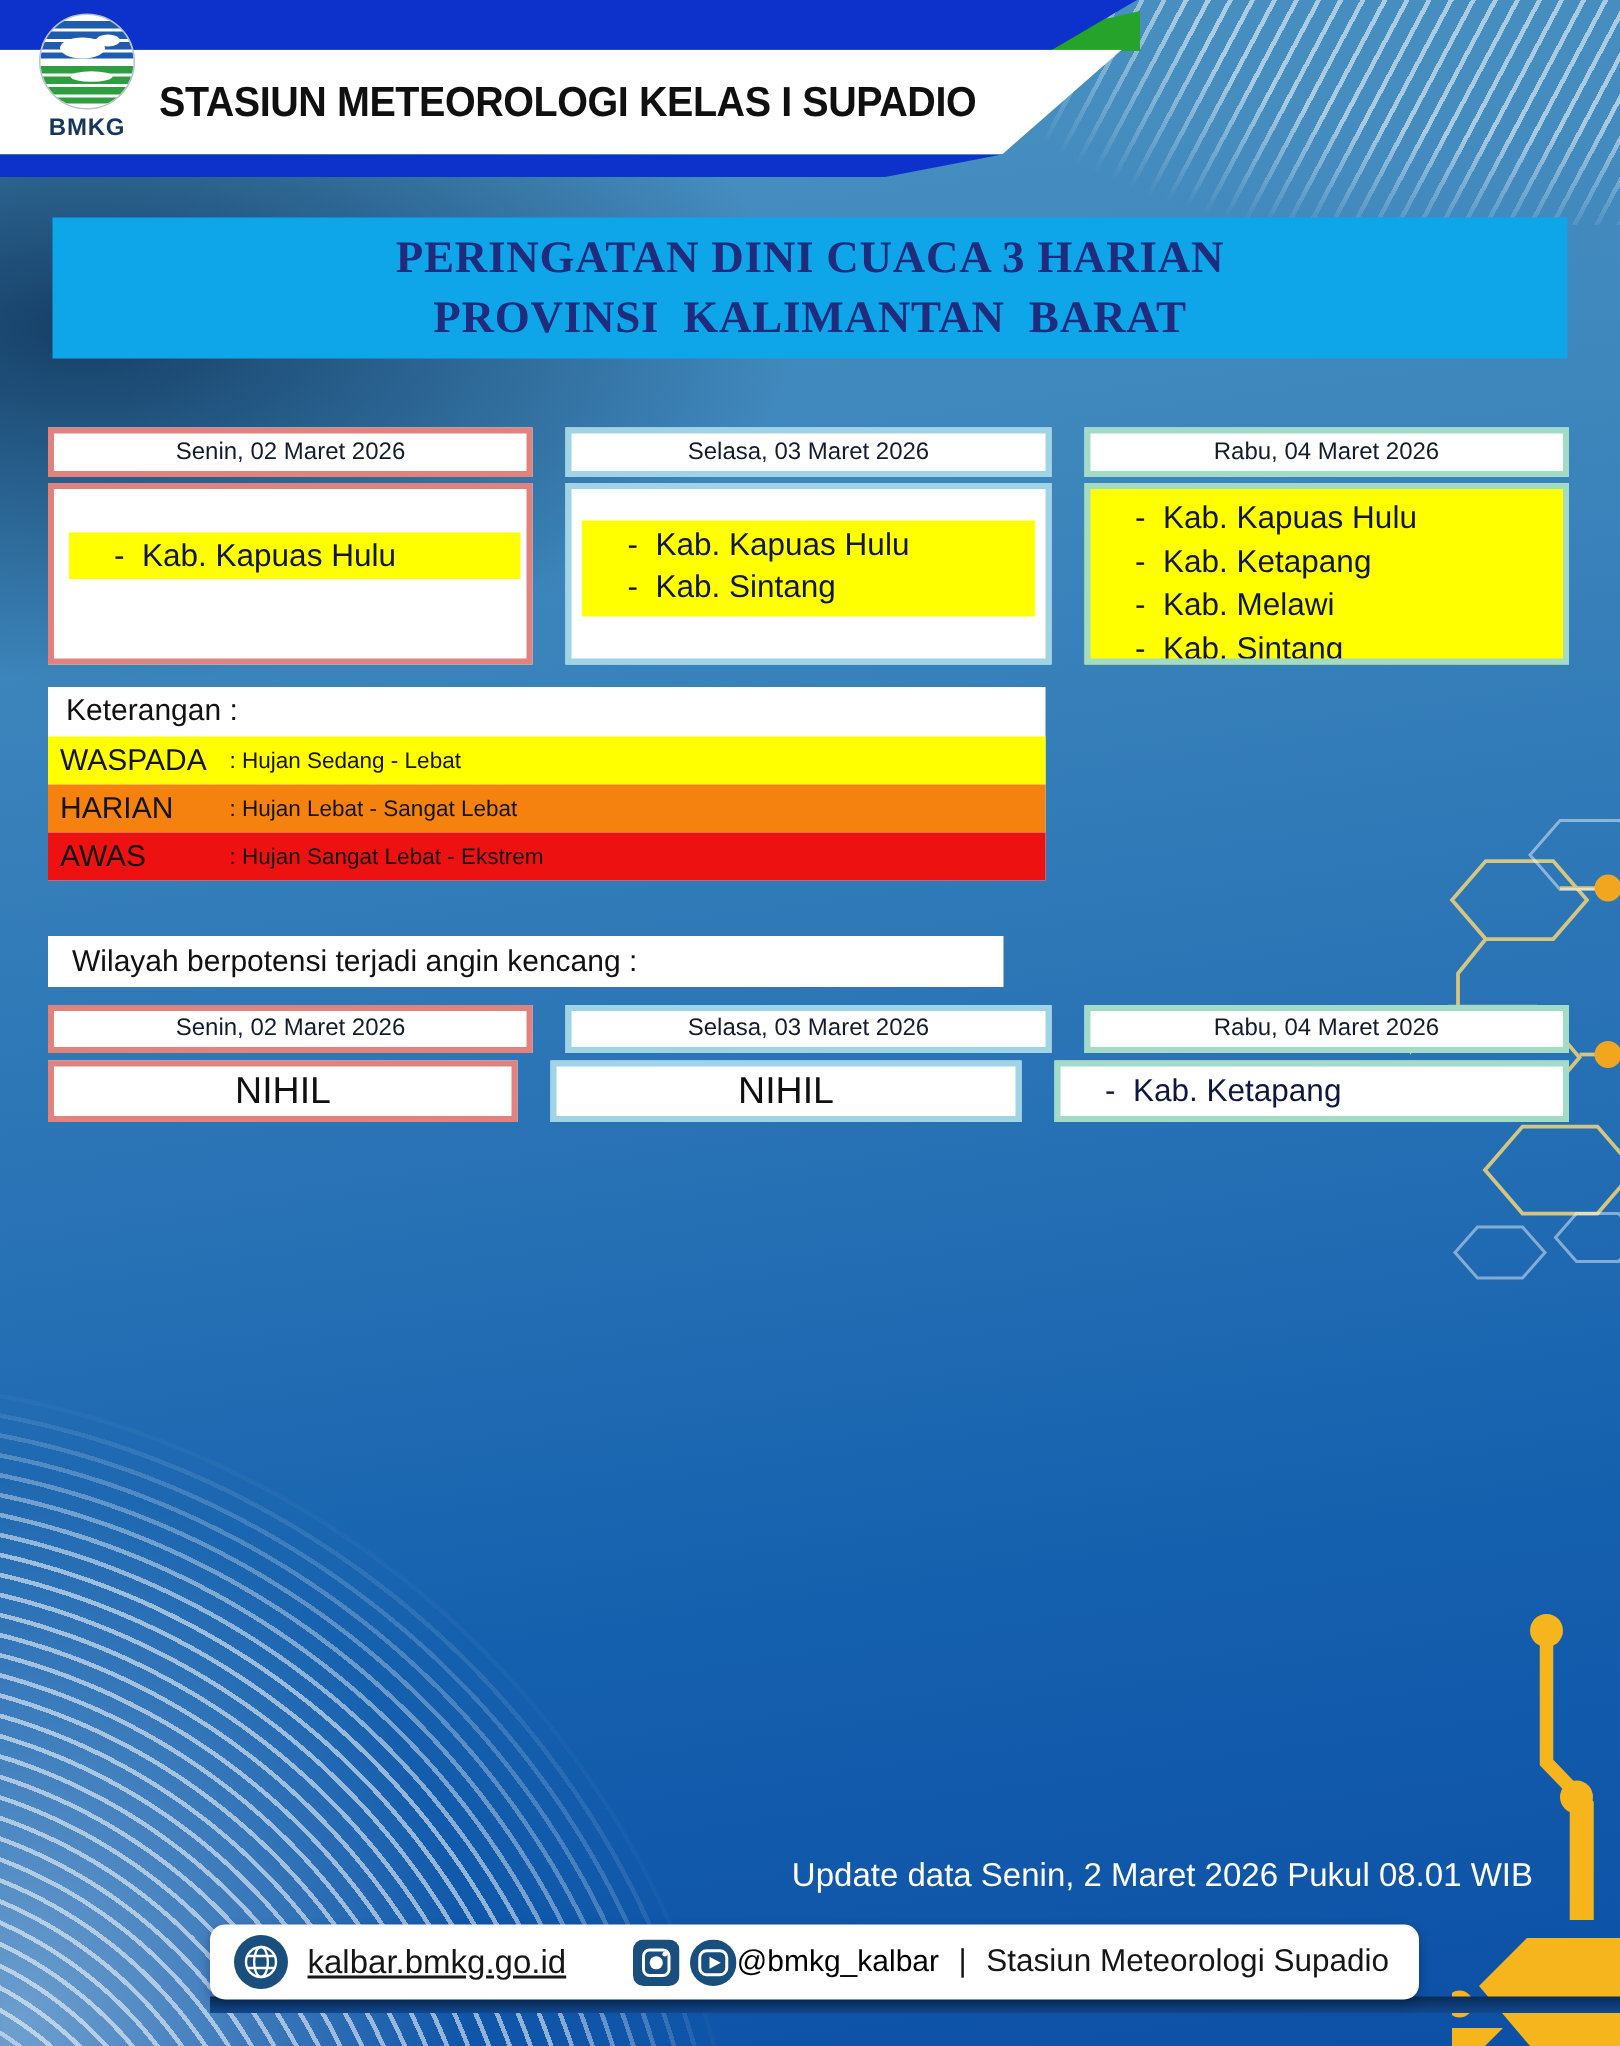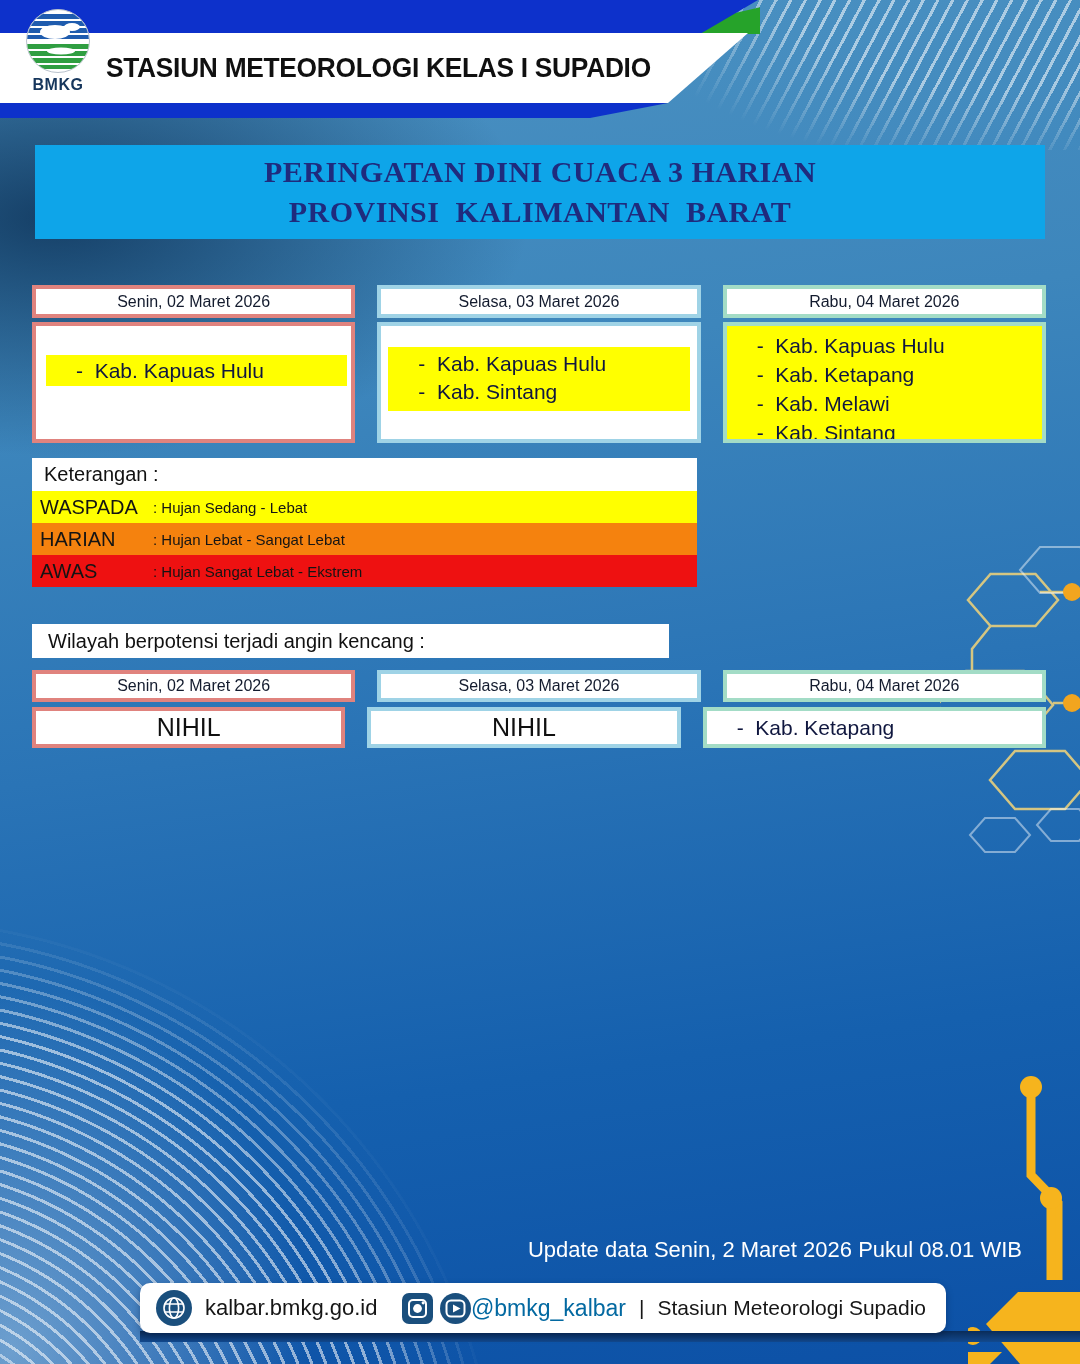--- a/index.html
+++ b/index.html
@@ -78,23 +78,23 @@
   .nihil { text-align:center; font-size:25px; line-height:33px; color:#101010; }
   .windval { line-height:33px; }
 
   
   .update { position:absolute; right:58px; top:1237px; font-size:22px; color:#fff; z-index:3; }
   .shadowbar { position:absolute; left:140px; top:1331px; width:940px; height:11px;
     background:linear-gradient(180deg, #0a2c59, #12498e); z-index:3; }
   .footer { position:absolute; left:140px; top:1283px; width:806px; height:50px; background:#fff;
     border-radius:10px; display:flex; align-items:center; padding:0 16px;
     box-shadow:0 3px 7px rgba(2,16,48,.35); z-index:4; }
-  .f-site { font-size:22px; color:#161616; margin-left:13px; }
+  .f-site { font-size:22px; color:#161616; margin-left:13px;text-decoration:underline; }
   .f-icons { display:flex; gap:7px; margin-left:auto; }
-  .f-handle { font-size:23px; color:#0369a1; }
+  .f-handle { font-size:20px; color:#000000; }
   .f-sep { font-size:21px; color:#161616; margin:0 13px; }
   .f-station { font-size:21px; color:#161616; margin-right:4px; }
 </style>
 </head>
 <body>
 
 <div class="page">
 
   <div class="bg"></div>
   <div class="hatch-tr"></div>

